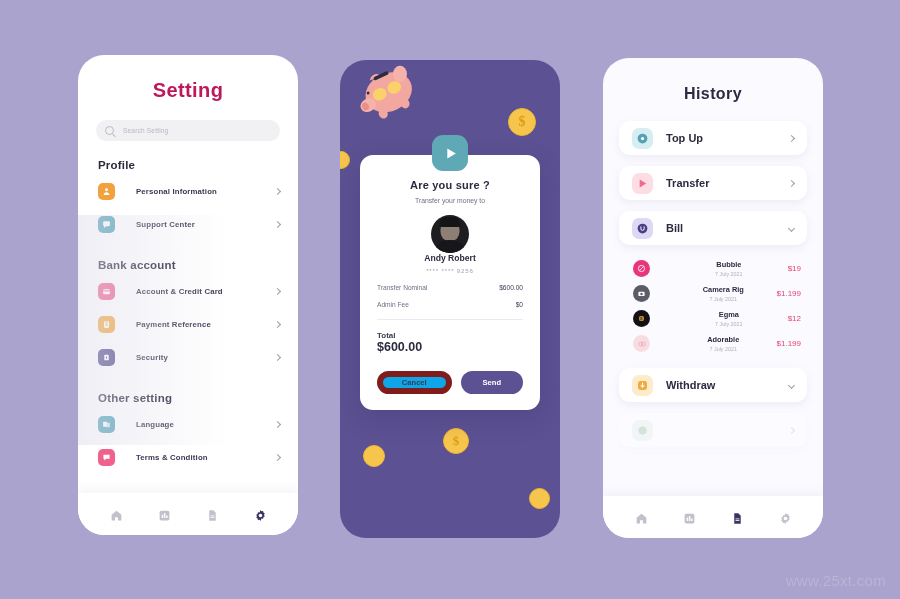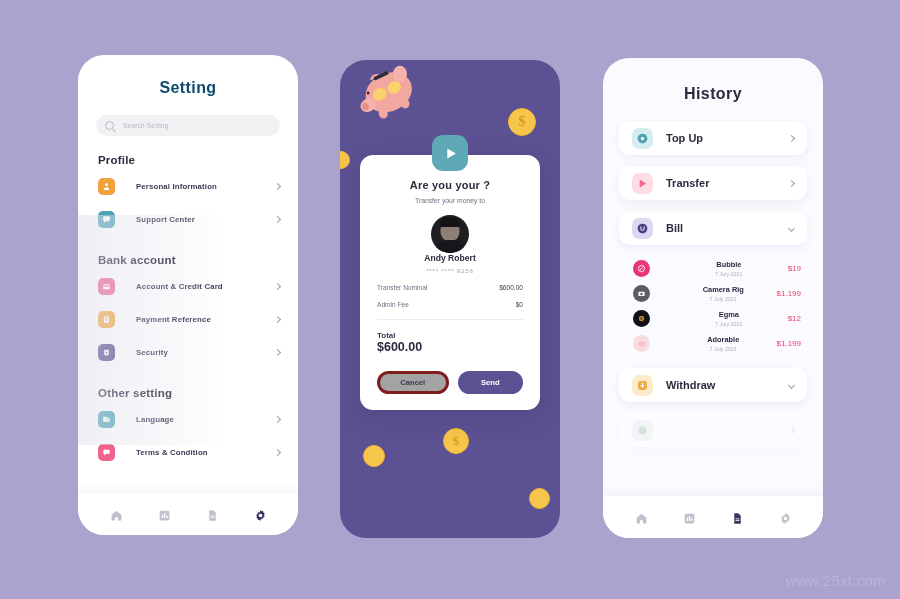--- a/index.html
+++ b/index.html
@@ -17,22 +17,22 @@
     width: 220px; height: 480px;
     border-radius: 26px;
     overflow: hidden;
   }
   .phone-1 { left: 78px;  top: 55px; background: #ffffff; }
   .phone-2 { left: 340px; top: 60px; background: #5c5192; height: 478px; }
   .phone-3 { left: 603px; top: 58px; background: #fbfaff; }
 
   
   .s1-title {
-    text-align: center; font-size: 16px; font-weight: bold;
-    color: #0c4a6e; letter-spacing: .4px; margin-top: 24px;
+    text-align: center; font-size: 20px; font-weight: bold;
+    color: #be185d; letter-spacing: .4px; margin-top: 24px;
   }
   .search-bar {
     margin: 18px 18px 0 18px; height: 21px; border-radius: 11px;
     background: #f1f1f4; display: flex; align-items: center; padding: 0 9px;
   }
   .search-ico { width: 9px; height: 9px; border: 1.2px solid #b9b9c4;
     border-radius: 50%; position: relative; flex: 0 0 auto; }
   .search-ico::after { content:""; position:absolute; right:-3px; bottom:-2px;
     width:4px; height:1.2px; background:#b9b9c4; transform:rotate(45deg); }
   .search-ph { font-size: 6.5px; color: #b6b6c0; margin-left: 9px; letter-spacing:.2px;}
@@ -113,21 +113,21 @@
   .m-line .v { font-size: 6.6px; color:#3a3a52; }
   .m-div { height:1px; background:#eaeaf0; margin: 11px 0 0; }
   .m-total { display:flex; justify-content:space-between; align-items:baseline;
     margin-top: 11px; flex-direction: column; }
   .m-total .k { font-size: 8px; font-weight:bold; color:#3a3a52; }
   .m-total .v { font-size: 12.5px; font-weight:bold; color:#2b2b40; }
   .m-btns { display:flex; gap: 9px; margin-top: 17px; }
   .btn { flex:1; height: 23px; border-radius: 12px; display:flex;
     align-items:center; justify-content:center; font-size: 7.6px;
     font-weight: bold; cursor:pointer; }
-  .btn-cancel { background:#a3a3a3; border:3px solid #7f1d1d; color:#3a3a52; }
+  .btn-cancel { background:#0ea5e9; border:6px solid #7f1d1d; color:#3a3a52; }
   .btn-send { background:#5c5192; color:#fff; }
 
   
   .s3-title { text-align:center; font-size: 16px; font-weight:bold;
     color:#2b2b40; margin-top: 27px; letter-spacing:.4px; }
   .h-card {
     margin: 0 16px 11px; height: 34px; background:#fff; border-radius: 11px;
     display:flex; align-items:center; padding: 0 13px;
     box-shadow: 0 3px 9px rgba(120,115,160,.10);
   }
@@ -298,21 +298,21 @@
     <div class="coin" style="left:23px;top:385px;width:22px;height:22px;"></div>
     <div class="coin" style="left:189px;top:428px;width:21px;height:21px;"></div>
 
     <div class="modal">
       <div class="modal-badge">
         <svg width="17" height="17" viewBox="0 0 16 16" fill="#fff">
             <path d="M5 3.2l8 4.8-8 4.8z"></path>
           </svg>
       </div>
 
-      <div class="m-title">Are you your ?</div>
+      <div class="m-title">Are you sure ?</div>
       <div class="m-sub">Transfer your money to</div>
 
       <div class="avatar">
         <div class="av-head"></div>
         <div class="av-hair"></div>
         <div class="av-body"></div>
       </div>
 
       <div class="m-name">Andy Robert</div>
       <div class="m-card">**** **** 9256</div>

